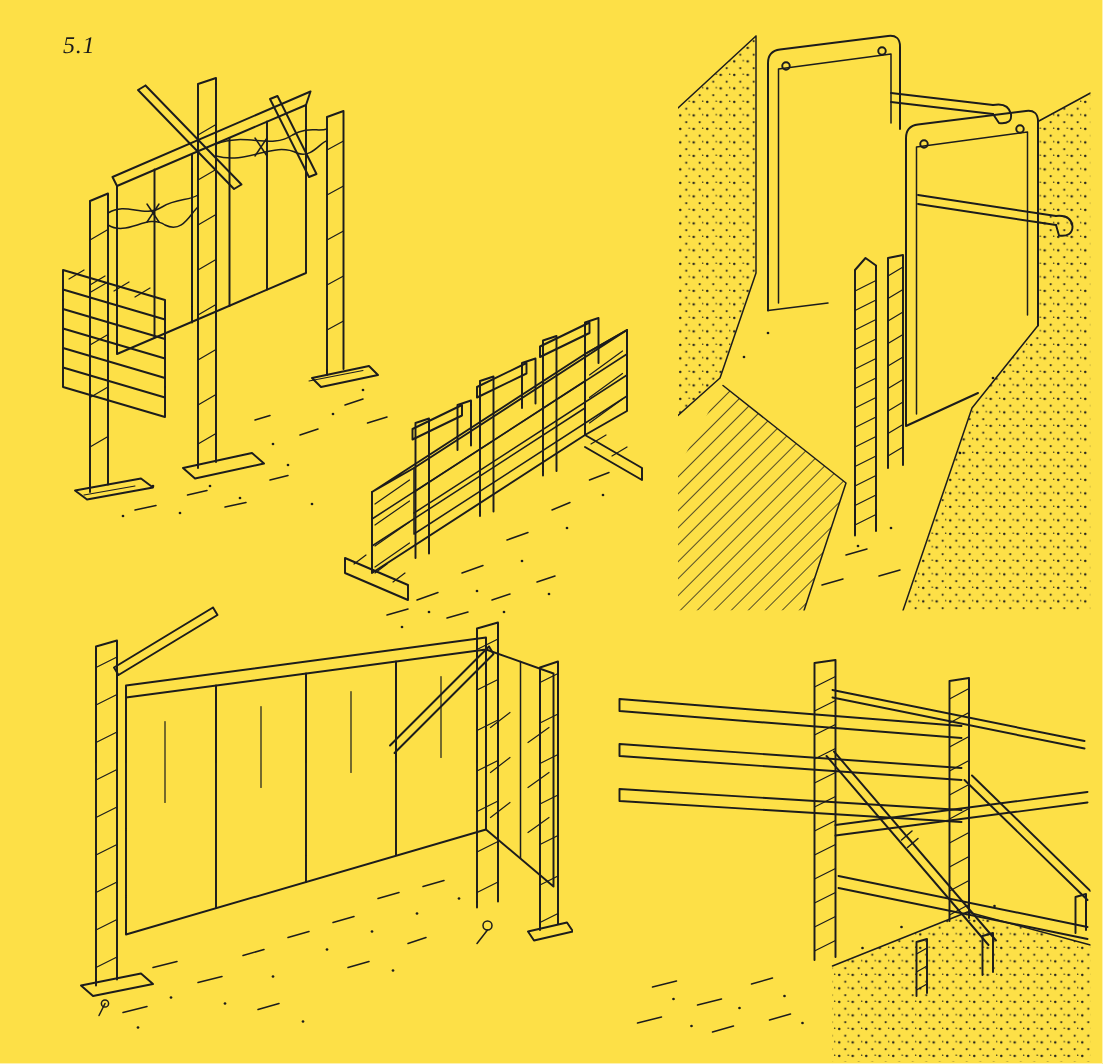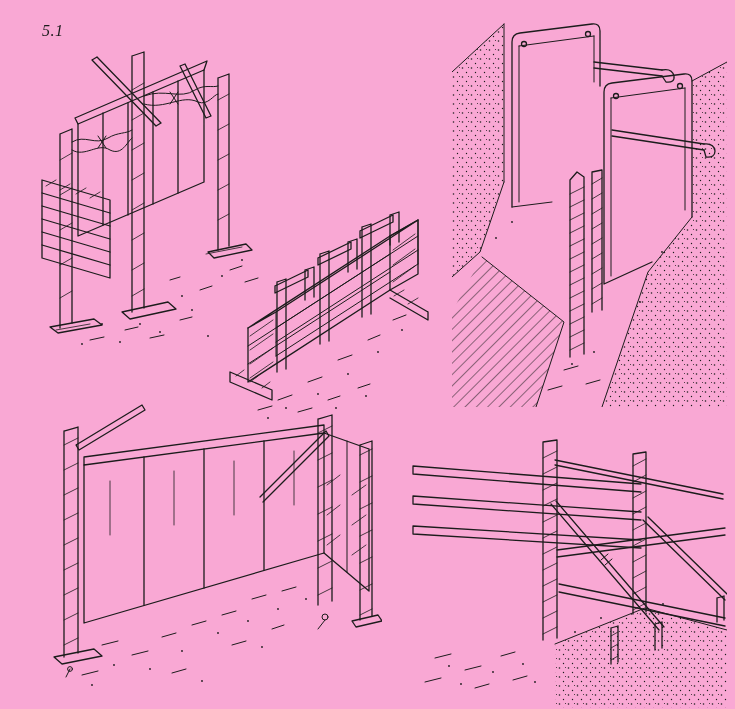--- a/index.html
+++ b/index.html
@@ -4,21 +4,21 @@
 <style>
   html, body {
     margin: 0;
     padding: 0;
     background: #ffffff;
   }
   .page {
     position: relative;
     width: 735px;
     height: 709px;
-    background: #f9a8d4;
+    background: #fde047;
     overflow: hidden;
     font-family: "Liberation Serif", serif;
   }
   .figure-label {
     position: absolute;
     left: 42px;
     top: 22px;
     font-style: italic;
     font-size: 16px;
     color: #1c1c1c;

